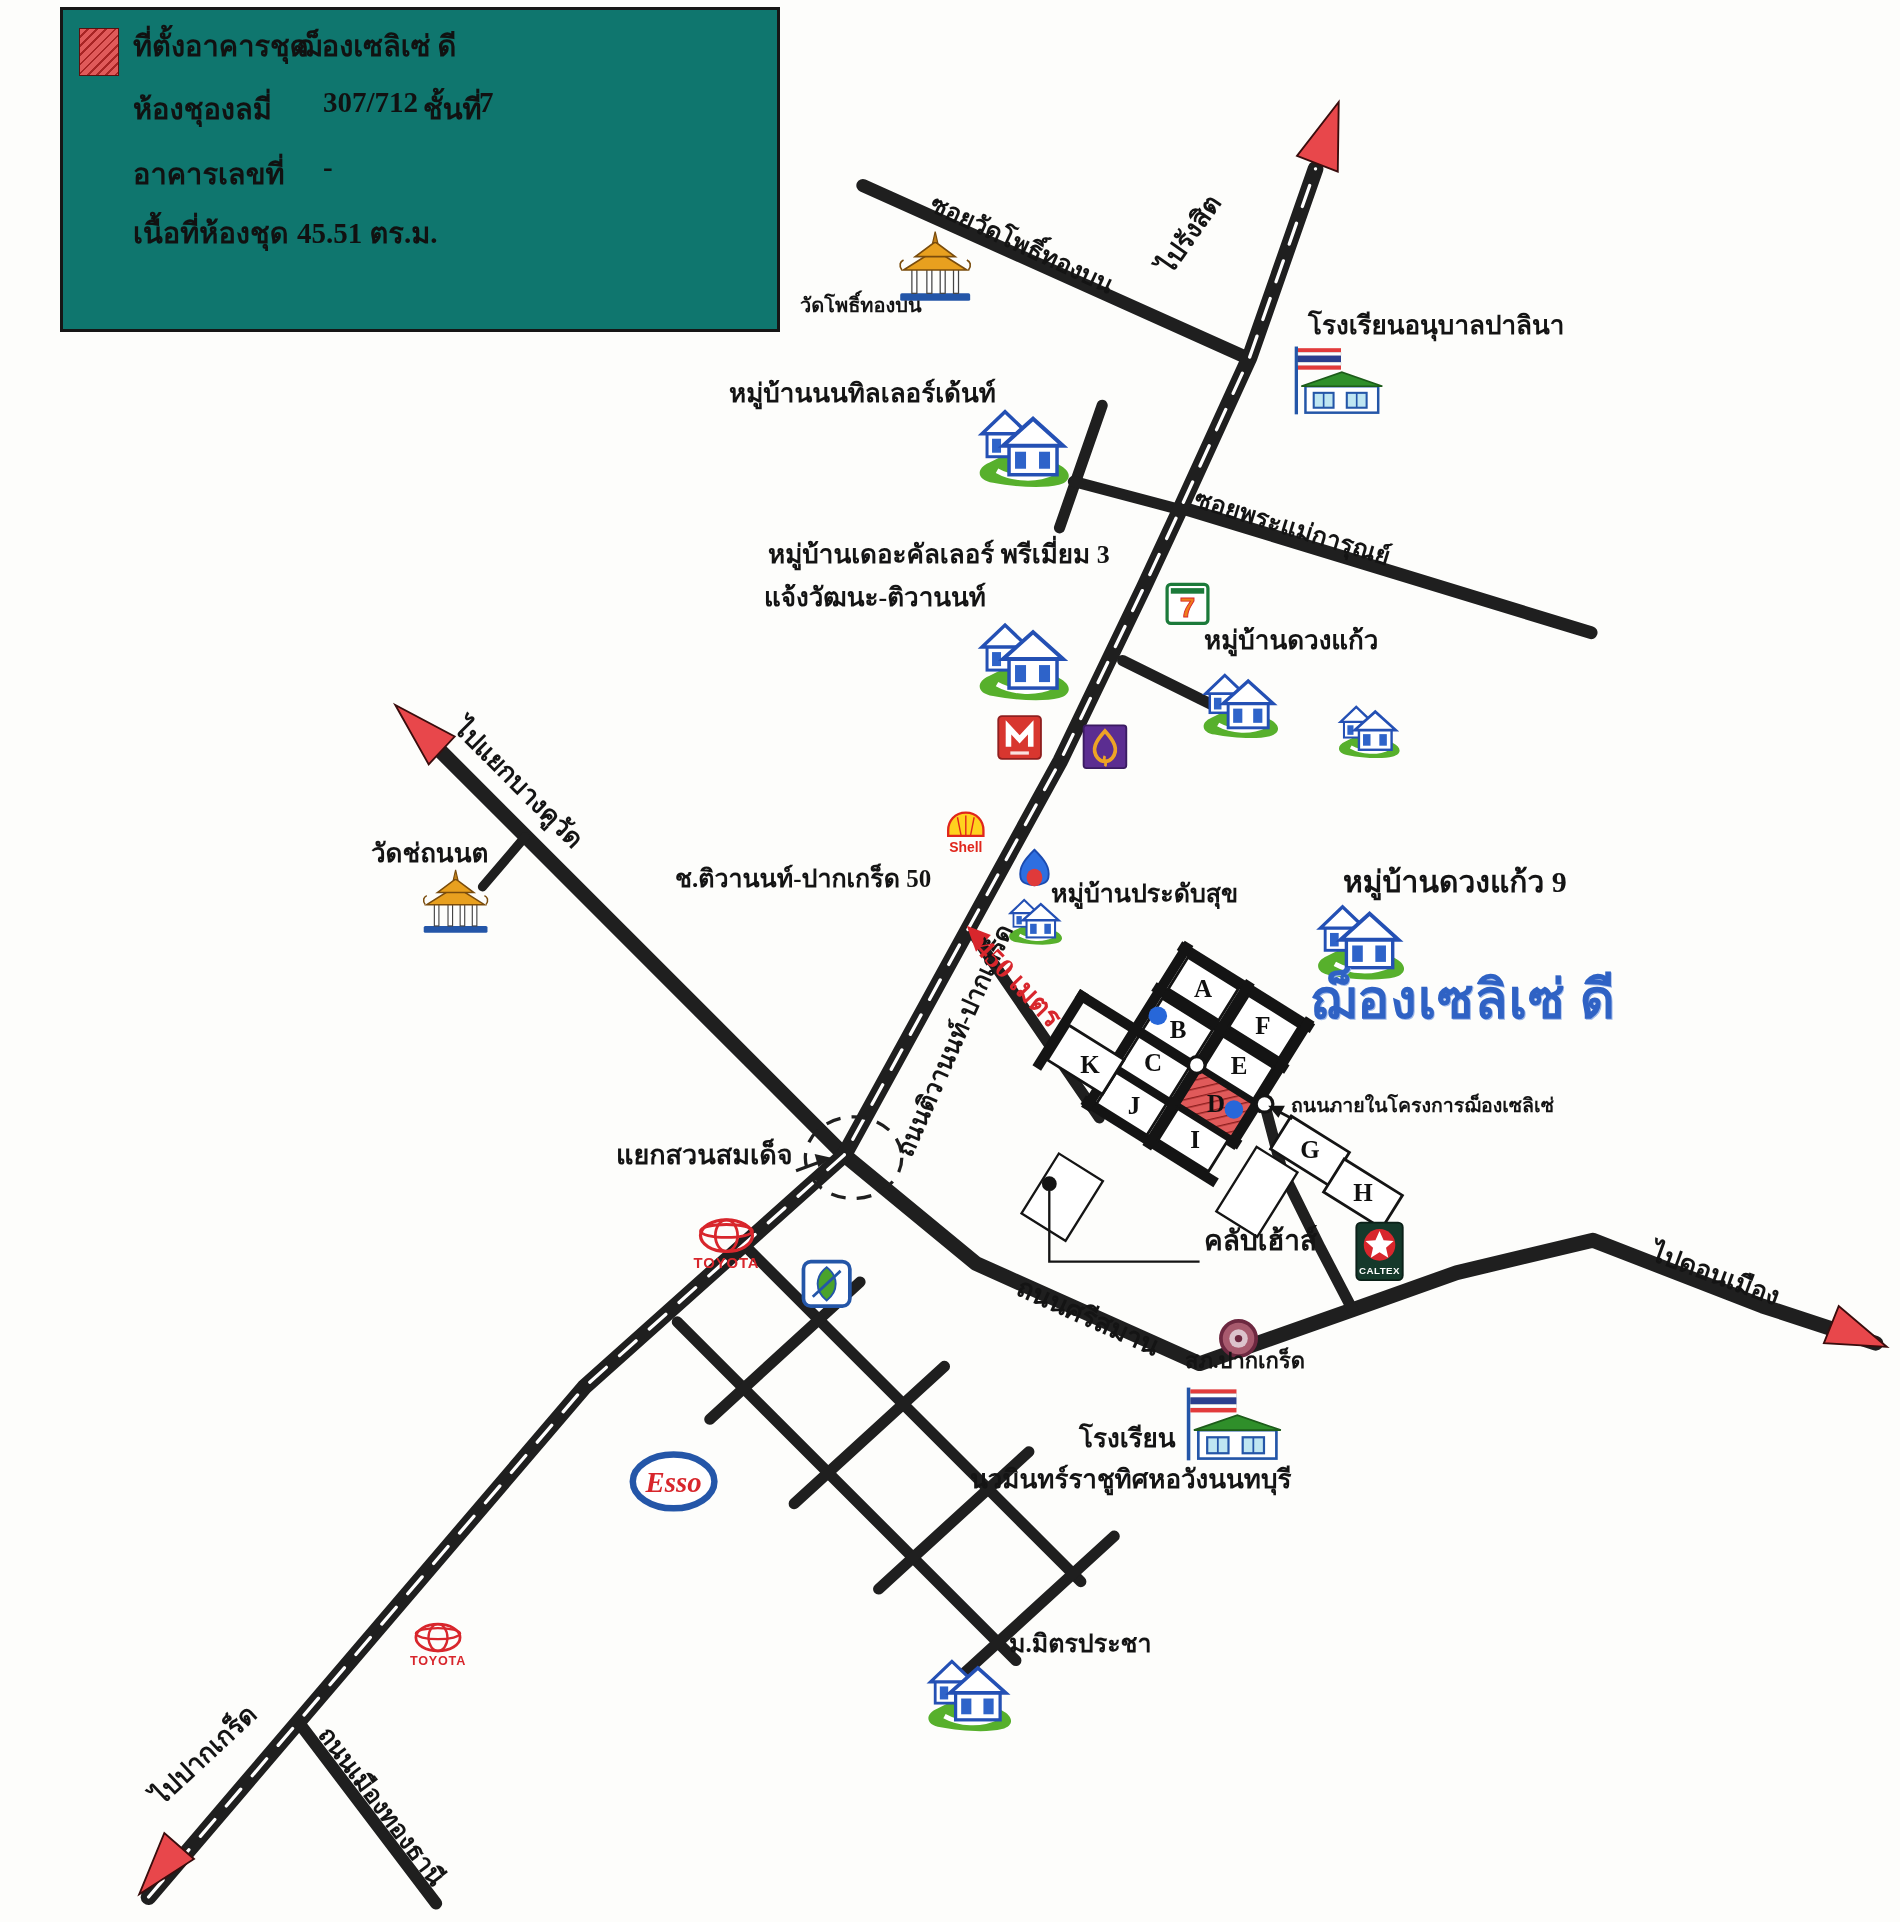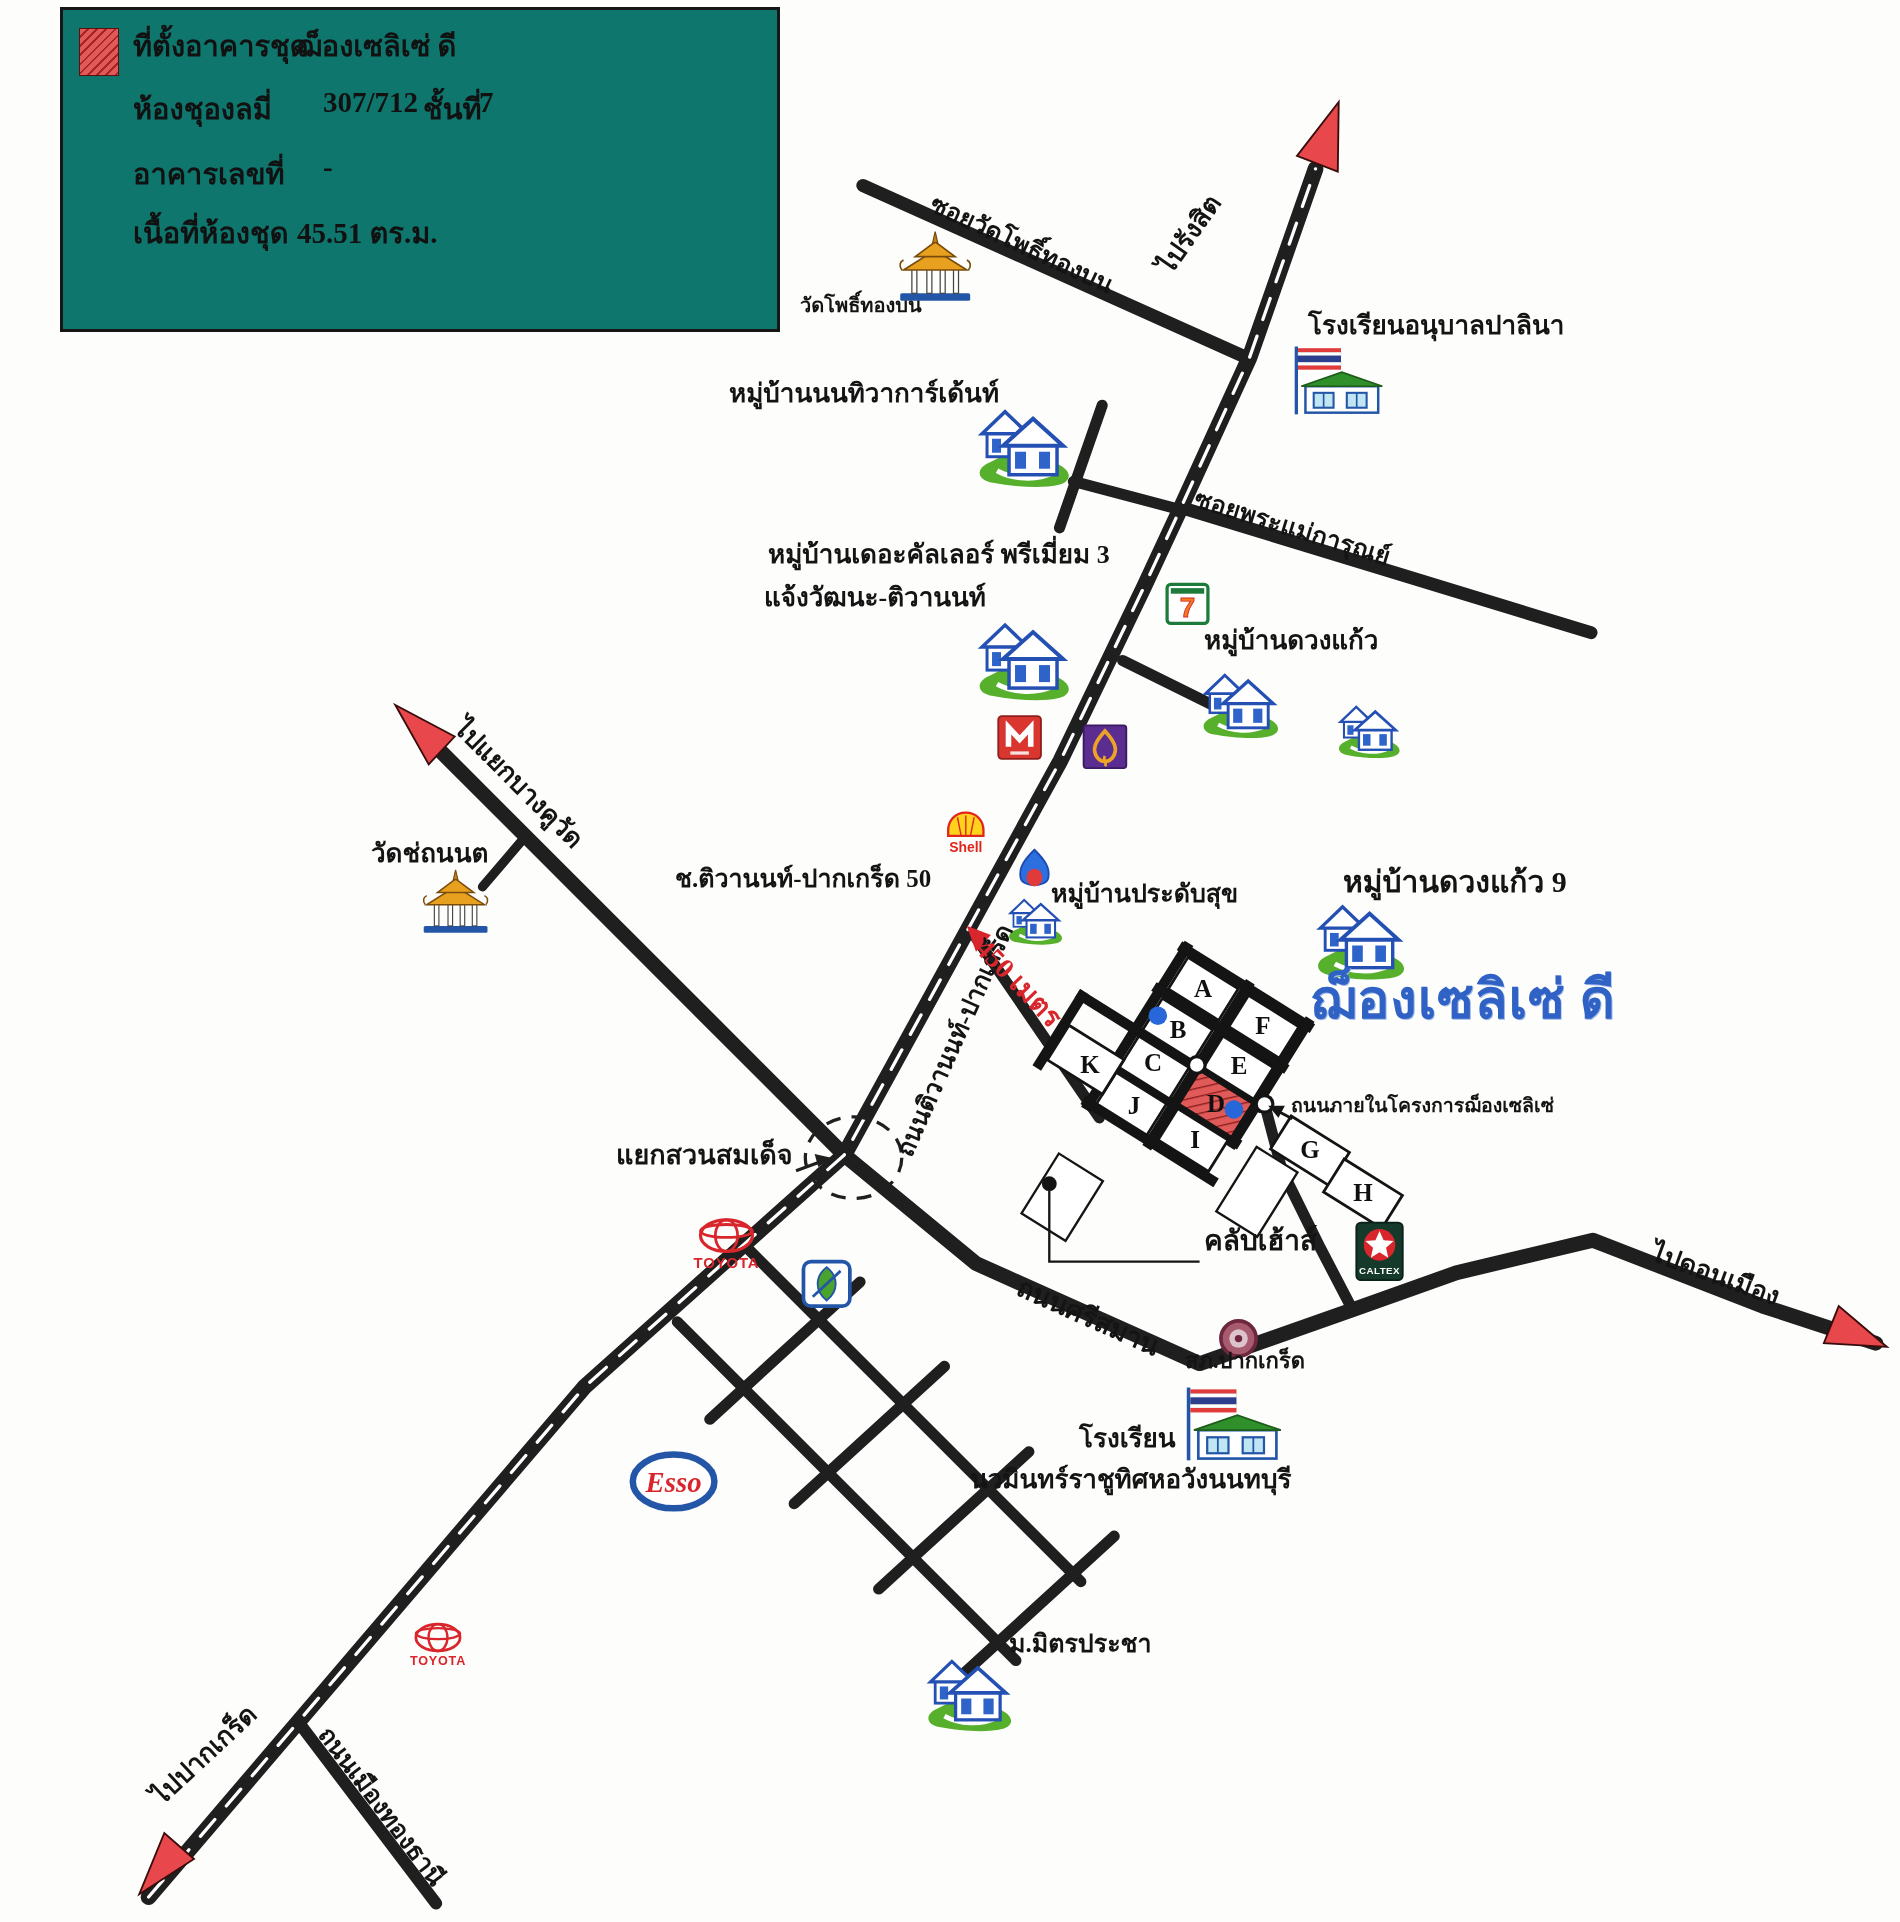--- a/index.html
+++ b/index.html
@@ -256,21 +256,21 @@
   <div class="row-label" style="left:70px;top:141px">อาคารเลขที่</div>
   <div class="row-value" style="left:260px;top:141px">-</div>
   <div class="row-label" style="left:70px;top:200px">เนื้อที่ห้องชุด</div>
   <div class="row-value" style="left:234px;top:200px">45.51 ตร.ม.</div>
 </div>
 
 <div class="lbl" style="left:800px;top:295px;font-size:20px">วัดโพธิ์ทองบน</div>
 <div class="lbl" style="left:937px;top:191px;font-size:25px;transform:rotate(25deg)">ซอยวัดโพธิ์ทองบน</div>
 <div class="lbl" style="left:1153px;top:263px;transform:rotate(-55deg)">ไปรังสิต</div>
 <div class="lbl" style="left:1308px;top:312px">โรงเรียนอนุบาลปาลินา</div>
-<div class="lbl" style="left:729px;top:380px">หมู่บ้านนนทิวาการ์เด้นท์</div>
+<div class="lbl" style="left:729px;top:380px">หมู่บ้านนนทิลเลอร์เด้นท์</div>
 <div class="lbl" style="left:1199px;top:486px;font-size:25px;transform:rotate(17deg)">ซอยพระแม่การุณย์</div>
 <div class="lbl" style="left:768px;top:541px">หมู่บ้านเดอะคัลเลอร์ พรีเมี่ยม 3</div>
 <div class="lbl" style="left:764px;top:584px">แจ้งวัฒนะ-ติวานนท์</div>
 <div class="lbl" style="left:1204px;top:627px">หมู่บ้านดวงแก้ว</div>
 <div class="lbl" style="left:1343px;top:866px;font-size:30px">หมู่บ้านดวงแก้ว 9</div>
 <div class="lbl" style="left:1051px;top:881px;font-size:25px">หมู่บ้านประดับสุข</div>
 <div class="lbl ul" style="left:675px;top:866px;font-size:25px">ช.ติวานนท์-ปากเกร็ด 50</div>
 <div class="lbl" style="left:892px;top:1150px;font-size:25px;transform:rotate(-66deg)">ถนนติวานนท์-ปากเกร็ด</div>
 <div class="lbl" style="left:371px;top:840px">วัดช่ถนนต</div>
 <div class="lbl" style="left:468px;top:714px;transform:rotate(45deg)">ไปแยกบางคูวัด</div>

